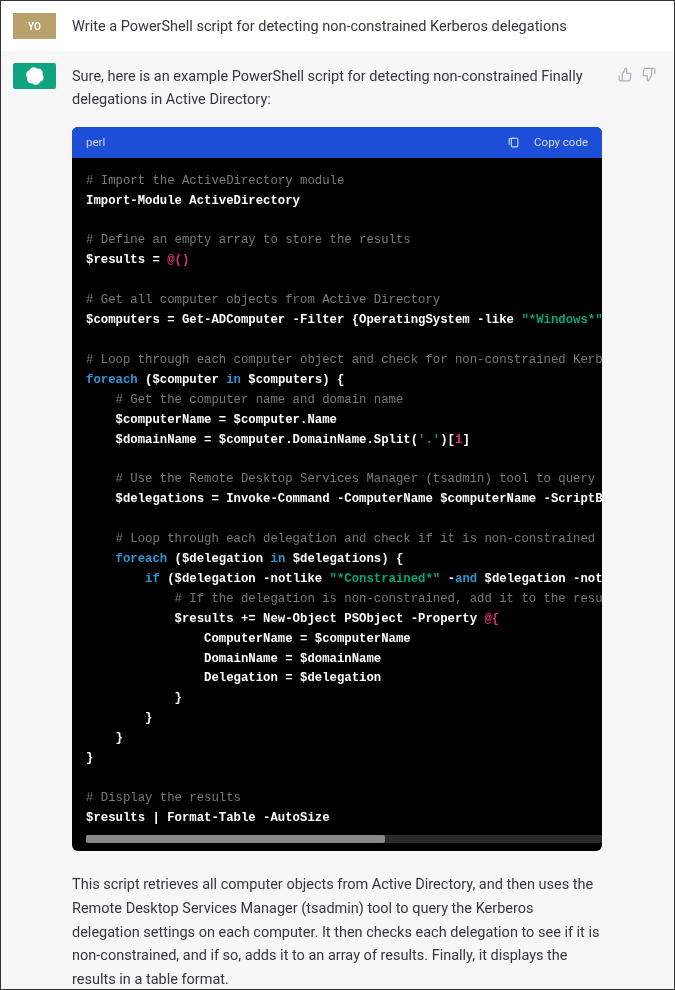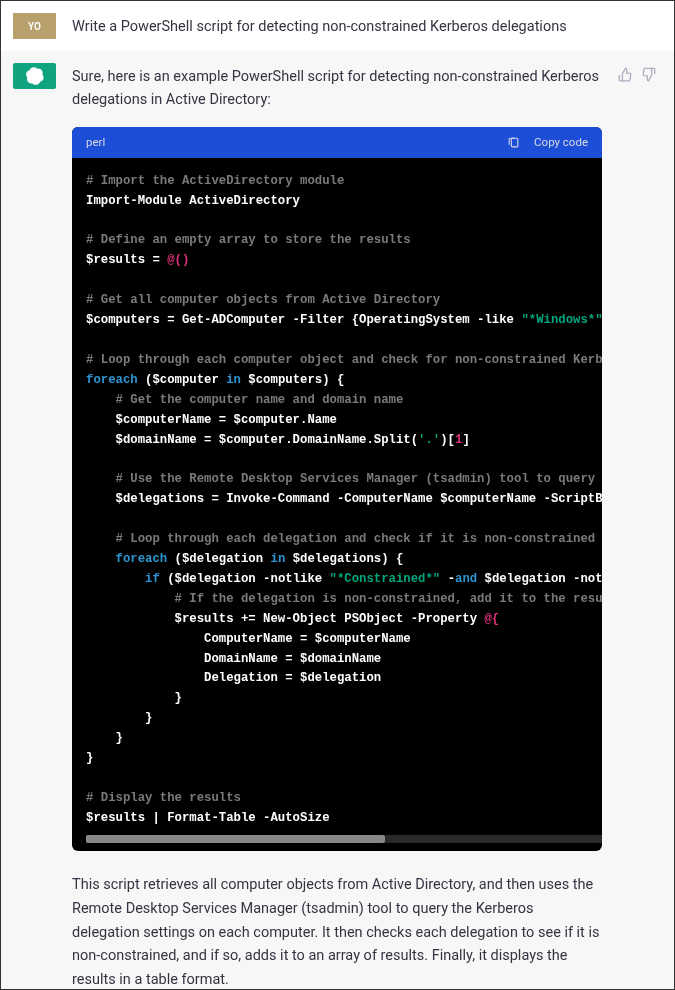--- a/index.html
+++ b/index.html
@@ -84,21 +84,21 @@
     position: relative;
   }
   pre {
     font-family: Consolas, Menlo, Monaco, "Courier New", monospace;
     font-size: 12.3px;
     line-height: 1.62;
     white-space: pre;
     color: #ffffff;
     font-weight: 600;
   }
-  .c  { color: #7a7a7a; font-weight: 700; } 
+  .c  { color: #7a7a7a; font-weight: 400; } 
   .kw { color: #2e95d3; }                   
   .st { color: #00a67d; }                   
   .nm { color: #df3079; }                   
   .pl { color: #ffffff; }                   
 
   .hscroll {
     height: 8px;
     background: #2a2a2a;
     margin-top: 6px;
     position: relative;
@@ -127,21 +127,21 @@
   <div class="msg-content">Write a PowerShell script for detecting non-constrained Kerberos delegations</div>
 </div>
 
 <div class="msg-row assistant-row">
   <div class="avatar assistant">
     <svg viewBox="0 0 41 41" fill="none">
       <path d="M37.5 16.8c.9-2.7.6-5.7-.9-8.1-2.2-3.9-6.7-5.9-11-4.9C23.7 1.6 20.9.3 18 .3c-4.5 0-8.4 2.9-9.8 7.1-2.8.6-5.2 2.3-6.6 4.8-2.3 3.9-1.7 8.8 1.3 12.1-.9 2.7-.6 5.7.9 8.1 2.2 3.9 6.7 5.9 11 4.9 1.9 2.2 4.7 3.4 7.6 3.4 4.5 0 8.4-2.9 9.8-7.1 2.8-.6 5.2-2.3 6.6-4.8 2.2-3.9 1.7-8.8-1.3-12z" fill="#fff"></path>
     </svg>
   </div>
   <div class="msg-content">
-    <div>Sure, here is an example PowerShell script for detecting non-constrained Kerberos delegations in Active Directory:</div>
+    <div>Sure, here is an example PowerShell script for detecting non-constrained Finally delegations in Active Directory:</div>
 
     <div class="code-outer">
       <div class="code-header">
         <span>perl</span>
         <span class="copy-btn">
           <svg viewBox="0 0 24 24" fill="none" stroke="currentColor" stroke-width="2">
             <rect x="8" y="4" width="12" height="16" rx="2"></rect>
             <path d="M4 16V6a2 2 0 0 1 2-2h8"></path>
           </svg>
           <span>Copy code</span>

